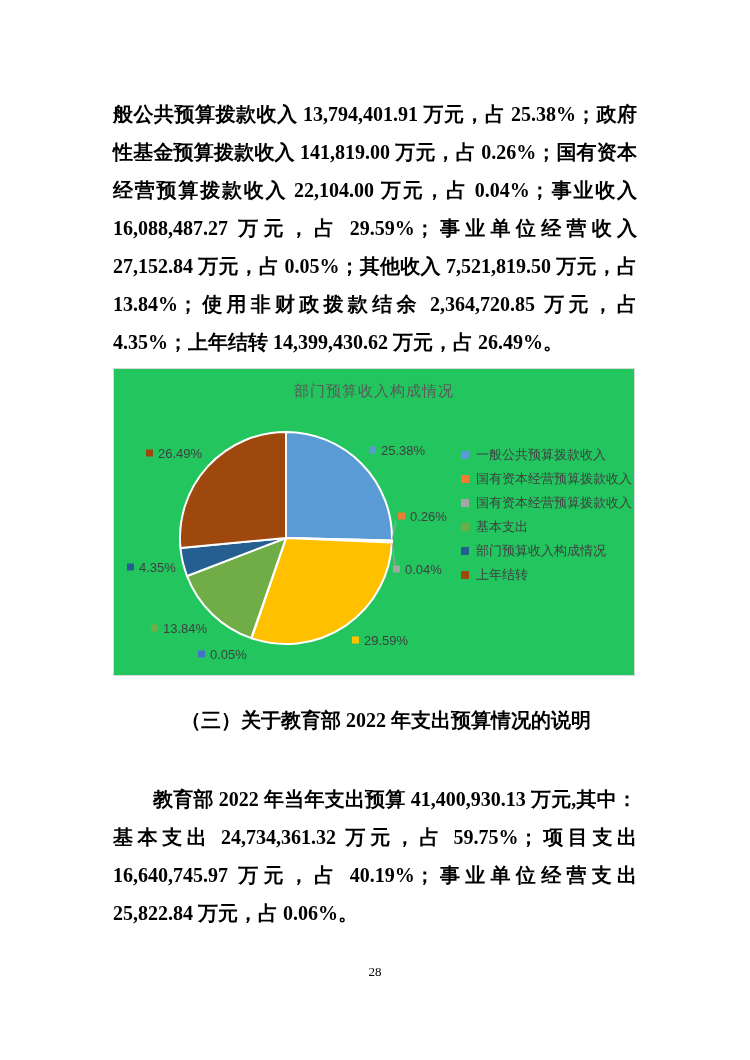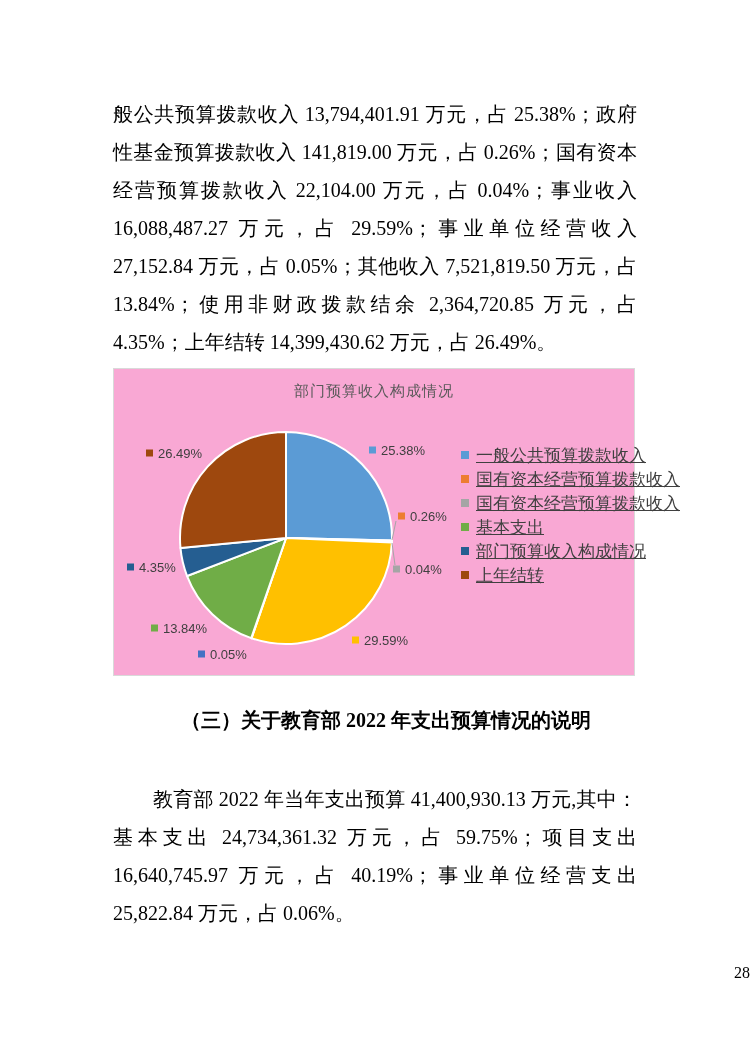--- a/index.html
+++ b/index.html
@@ -2,48 +2,48 @@
 <html><head>
 <meta charset="utf-8">
 <style>
   html,body{margin:0;padding:0;background:#ffffff;}
   .page{
     position:relative;width:750px;height:1060px;background:#ffffff;
     font-family:"Liberation Serif","DejaVu Serif",serif;color:#000;overflow:hidden;
   }
   .para{
     position:absolute;left:113px;width:524px;margin:0;
-    font-size:20px;line-height:38px;text-align:justify;
+    font-size:20px;line-height:38px;text-align:justify;font-weight:bold;
   }
   #para1{top:95px;}
   #para2{top:780px;text-indent:2em;}
   .heading{
     position:absolute;left:113px;top:694px;width:524px;margin:11px;
     font-size:20px;font-weight:bold;text-align:center;line-height:30px;
   }
   .chart{
     position:absolute;left:113px;top:368px;width:520px;height:306px;
-    border:1px solid #D9D9D9;background:#f9a8d4;
+    border:1px solid #D9D9D9;background:#22c55e;
   }
   .chart-title{
     position:absolute;top:13px;left:0;width:100%;text-align:center;
     font-family:"Liberation Sans","DejaVu Sans",sans-serif;
     font-size:15px;color:#595959;letter-spacing:1px;
   }
   .chart svg{position:absolute;left:0;top:0;}
   .legend{
     position:absolute;left:347px;top:74px;
     font-family:"Liberation Sans","DejaVu Sans",sans-serif;
-    font-size:17px;color:#404040;text-decoration:underline;
+    font-size:13px;color:#404040;
   }
   .legend-row{display:flex;align-items:center;height:24px;gap:7px;white-space:nowrap;}
   .legend-marker{width:8px;height:8px;flex:0 0 8px;}
   .pagenum{
-    position:absolute;top:964px;left:0;width:100%;text-align:right;
-    font-size:16px;color:#000;
+    position:absolute;top:964px;left:0;width:100%;text-align:center;
+    font-size:13px;color:#000;
   }
 </style>
 </head>
 <body>
 
 <div class="page">
 
   <p class="para" id="para1">般公共预算拨款收入 13,794,401.91 万元，占 25.38%；政府性基金预算拨款收入 141,819.00 万元，占 0.26%；国有资本经营预算拨款收入 22,104.00 万元，占 0.04%；事业收入 16,088,487.27 万元，占 29.59%；事业单位经营收入 27,152.84 万元，占 0.05%；其他收入 7,521,819.50 万元，占 13.84%；使用非财政拨款结余 2,364,720.85 万元，占 4.35%；上年结转 14,399,430.62 万元，占 26.49%。</p>
 
   <div class="chart">

